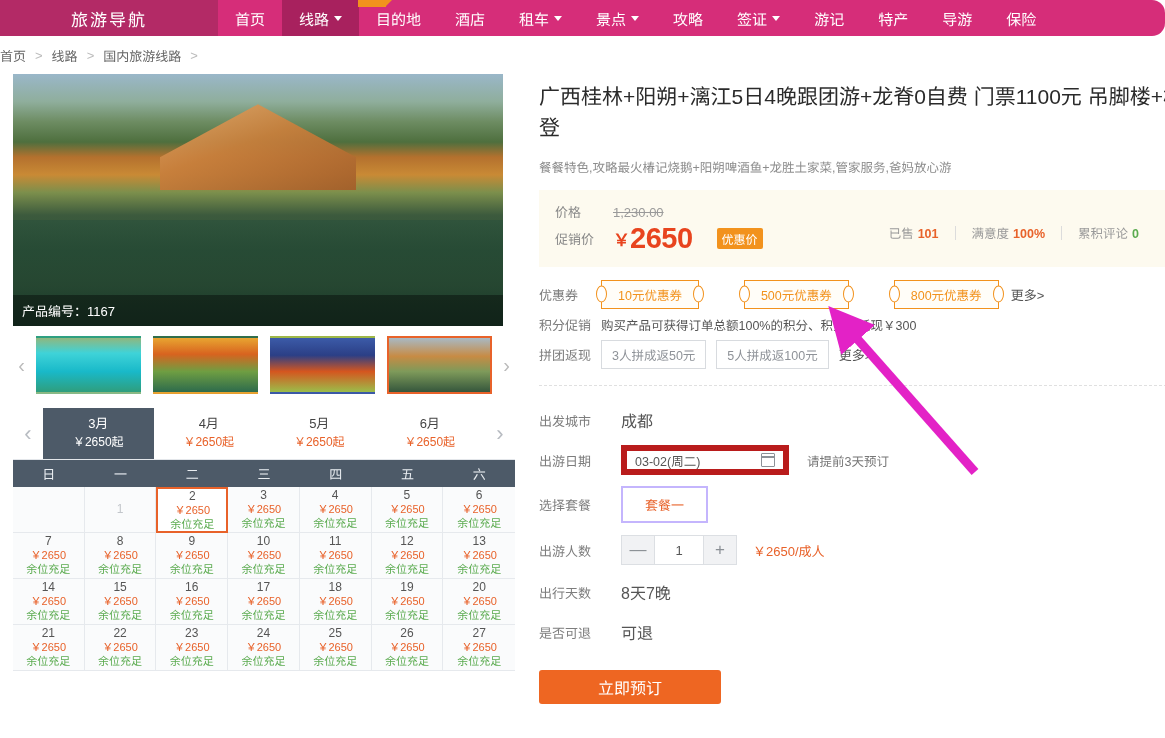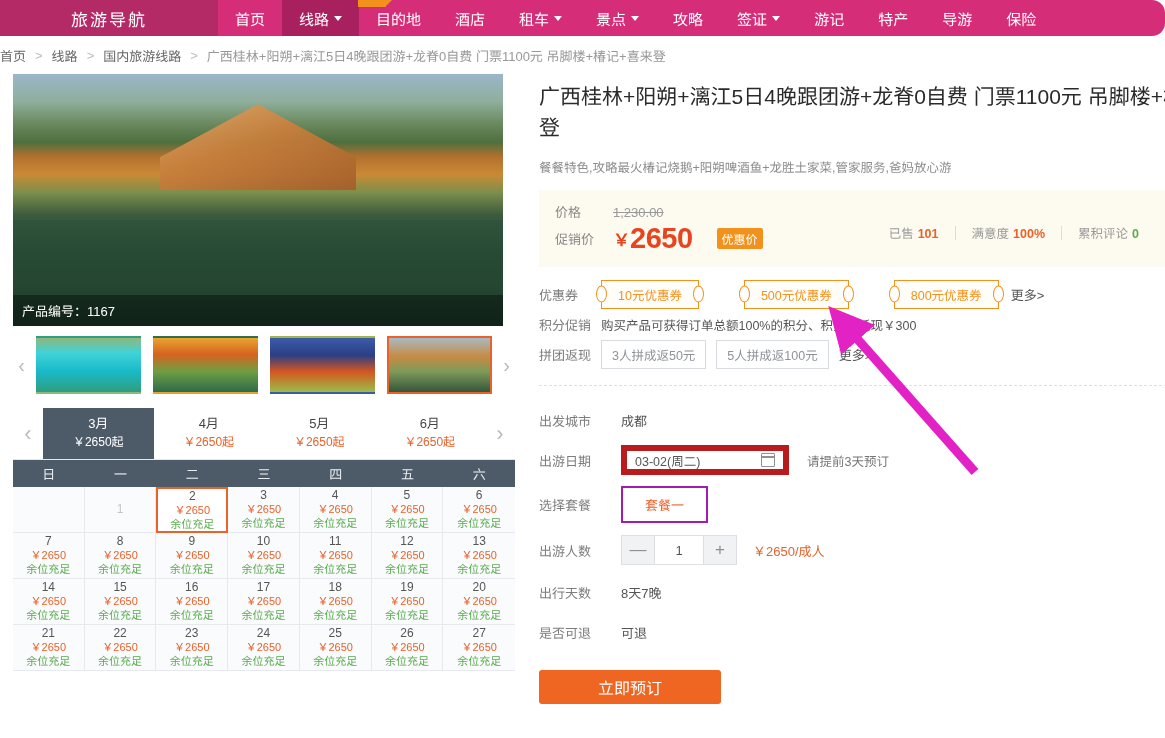--- a/index.html
+++ b/index.html
@@ -306,21 +306,21 @@
   }
 
   .divider {
     border-top: 1px dashed #e0e0e0;
     margin: 16px 0 14px 0;
     width: 628px;
   }
 
   .form-row { display: flex; align-items: center; min-height: 40px; }
   .form-label { width: 82px; color: #7d7d7d; font-size: 13px; flex: none; }
-  .form-value { color: #555; font-size: 13px; }
+  .form-value { color: #555; font-size: 16px; }
   .date-input {
     width: 168px; height: 30px;
     border: 6px solid #b91c1c;
     background: #fff;
     display: flex; align-items: center;
     padding: 0 8px;
     font-size: 12.5px; color: #555;
     cursor: pointer;
   }
   .date-input .dv { flex: 1; }
@@ -330,21 +330,21 @@
     border-radius: 1px;
     position: relative;
   }
   .cal-ico::before {
     content:""; position:absolute; left:-1.5px; top:1.5px;
     width:14px; height:2.5px; background:#8d9298;
   }
   .hint { margin-left: 18px; color: #777; font-size: 12.5px; }
 
   .pkg-btn {
-    border: 2px solid #a21caf;
+    border: 2px solid #c4b5fd;
     color: #e8622a;
     background: #fff;
     font-size: 13px;
     padding: 7px 22px;
     cursor: pointer;
   }
 
   .stepper { display: flex; align-items: stretch; height: 30px; }
   .st-btn {
     width: 34px;
@@ -436,21 +436,20 @@
   <div class="nav-ribbon"></div>
 </div>
 
 <div class="breadcrumb">
     <span class="crumb">首页</span>
     <span class="sep">&gt;</span>
     <span class="crumb">线路</span>
     <span class="sep">&gt;</span>
     <span class="crumb">国内旅游线路</span>
     <span class="sep">&gt;</span>
-    <span class="crumb last">广西桂林+阳朔+漓江5日4晚跟团游+龙脊0自费 门票1100元 吊脚楼+椿记+喜来登</span>
   </div>
 
 <div class="page">
 
   <div class="col-left">
 
     <div class="hero">
       <div class="hero-img"></div>
       <div class="hero-badge">产品编号：1167</div>
     </div>

